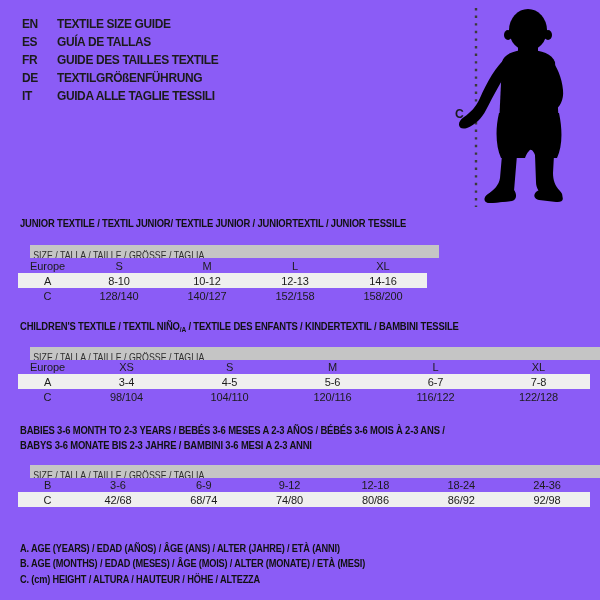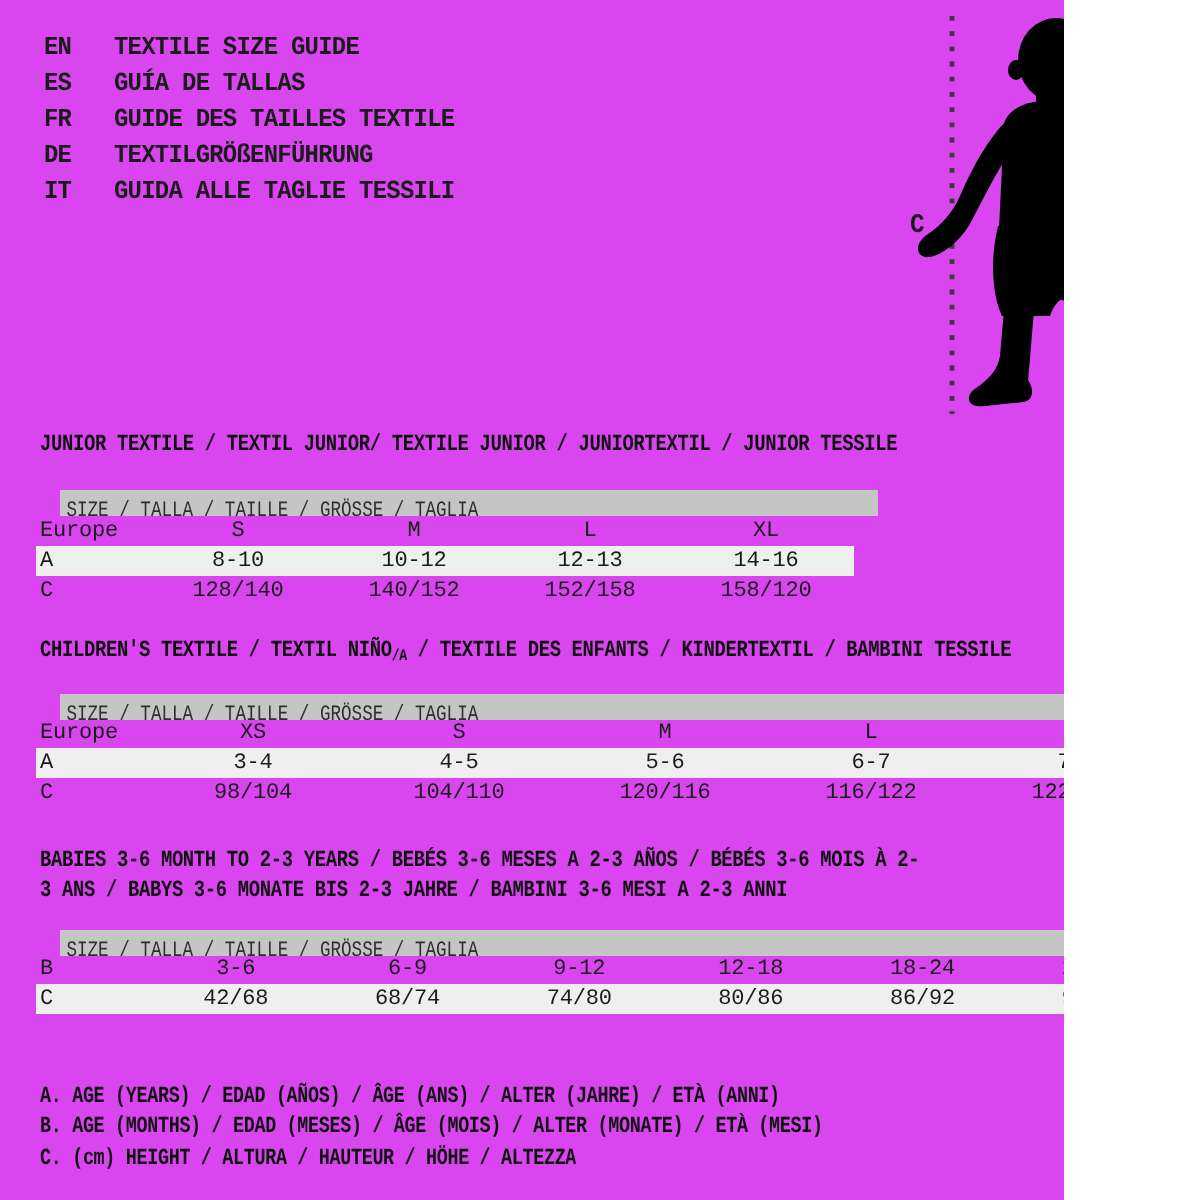--- a/index.html
+++ b/index.html
@@ -1,18 +1,18 @@
 <!DOCTYPE html>
 <html style="--bar-bg: #c5c5c5; --row-alt-bg: #efefef;"><head>
 <meta charset="utf-8">
 <style>
   html, body { margin: 0; padding: 0; background: #fff; }
   .page {
-    position: relative; width: 532px; height: 600px; background: #d946ef;
-    overflow: hidden; font-family: Liberation Mono, monospace; color: #1b1b1b;
+    position: relative; width: 600px; height: 600px; background: #8b5cf6;
+    overflow: hidden; font-family: Liberation Sans, sans-serif; color: #1b1b1b;
   }
 
   
   .lang-list {
     position: absolute; left: 22px; top: 15px;
     font-weight: bold; font-size: 13px; line-height: 18px; letter-spacing: -0.4px;
     transform: scaleX(0.92); transform-origin: left top; white-space: nowrap;
   }
   .lang-row { height: 18px; }
   .lang-code { display: inline-block; width: 38px; }
@@ -49,21 +49,21 @@
 
   
   .size-table {
     position: absolute; border-collapse: collapse; table-layout: fixed;
     font-size: 11px; letter-spacing: -0.1px; color: #1b1b1b;
   }
   .tb-junior   { left: 18px; top: 258px; width: 409px; }
   .tb-children { left: 18px; top: 359px; width: 572px; }
   .tb-babies   { left: 18px; top: 477px; width: 572px; }
   .size-table td { height: 15px; padding: 0; text-align: center; vertical-align: middle; }
-  .size-table td.lbl { width: 55px; text-align: left; padding-left: 2px; }
+  .size-table td.lbl { width: 55px; text-align: center; padding-left: 2px; }
   .size-table tbody tr:nth-child(2) td { background: var(--row-alt-bg, #efefef); }
 
   
   .notes {
     position: absolute; left: 20px; top: 541px;
     font-weight: bold; font-size: 11.5px; line-height: 15.4px; letter-spacing: -0.2px;
     white-space: nowrap; transform: scaleX(0.8); transform-origin: left top; color: #111;
   }
 </style>
 </head>
@@ -124,23 +124,23 @@
         <tr>
           <td class="lbl">A</td>
           <td>8-10</td>
           <td>10-12</td>
           <td>12-13</td>
           <td>14-16</td>
         </tr>
         <tr>
           <td class="lbl">C</td>
           <td>128/140</td>
-          <td>140/152</td>
+          <td>140/127</td>
           <td>152/158</td>
-          <td>158/120</td>
+          <td>158/200</td>
         </tr>
       </tbody>
   </table>
 
   <div class="sec-title t-children">
     <span>CHILDREN'S TEXTILE / TEXTIL NIÑO</span><span class="sub">/A</span><span> / TEXTILE DES ENFANTS / KINDERTEXTIL / BAMBINI TESSILE</span>
   </div>
   <div class="size-bar b-children">
     <span class="bar-text">SIZE / TALLA / TAILLE / GRÖSSE / TAGLIA</span>
   </div>

